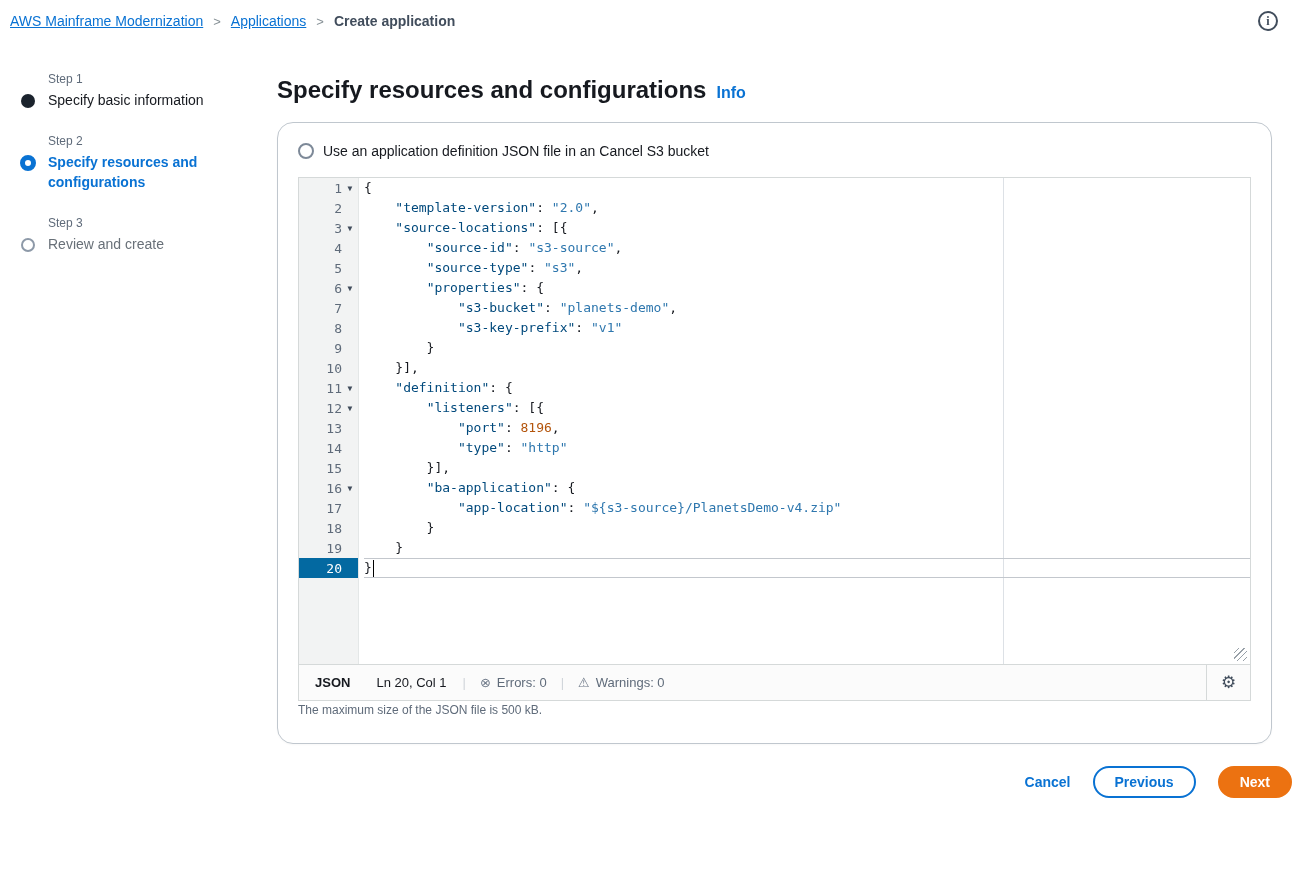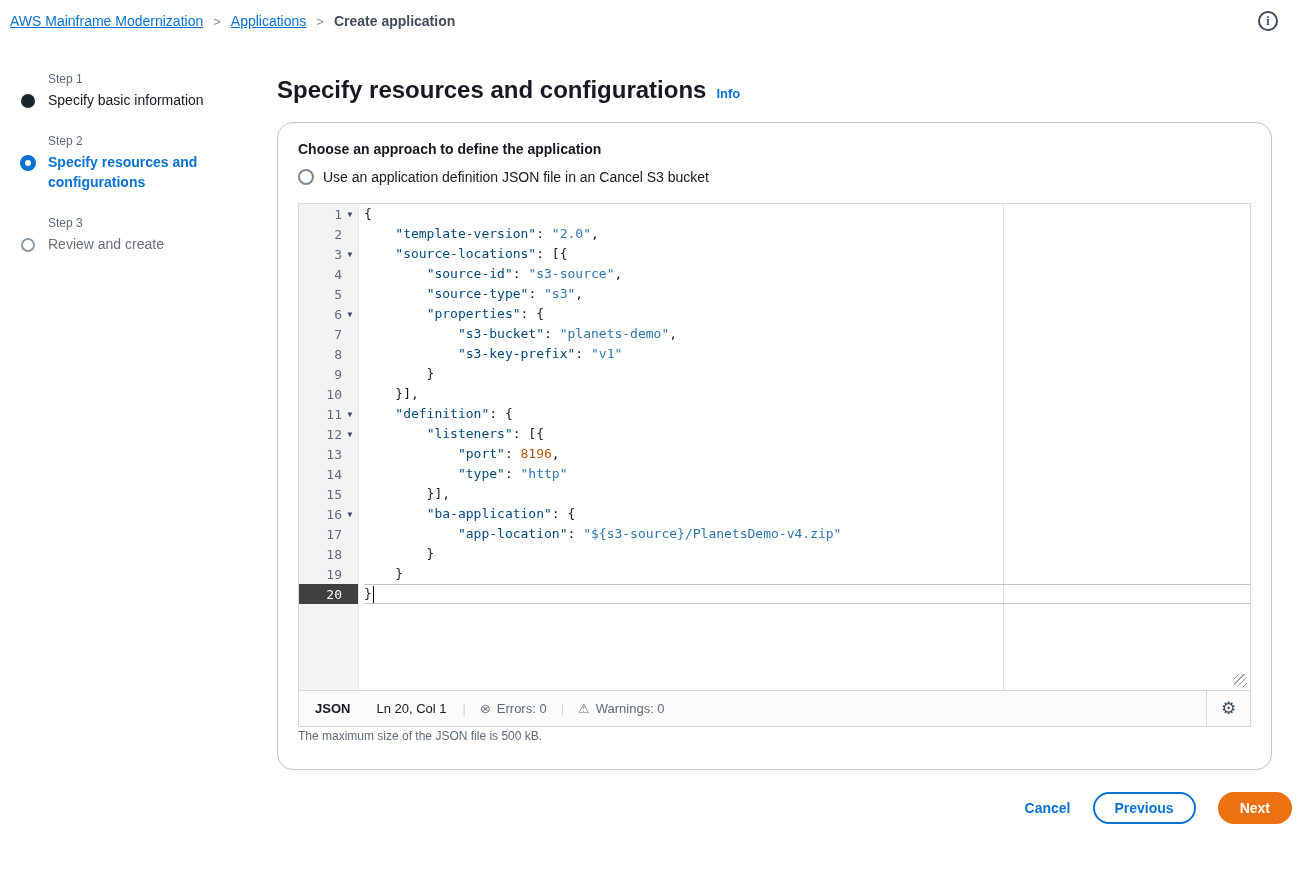--- a/index.html
+++ b/index.html
@@ -35,21 +35,21 @@
   .step.active .step-title { color:#0972d3; font-weight:700; }
   .step.upcoming .step-title { color:#687078; }
   .step-dot { position:absolute; left:1px; top:22px; width:14px; height:14px; border-radius:50%; }
   .step.completed .step-dot { background:#1b232d; }
   .step.active .step-dot { width:16px; height:16px; left:0; top:21px; border:5px solid #0972d3; background:#fff; }
   .step.upcoming .step-dot { border:2px solid #8d99a8; background:#fff; }
 
   
   .page-title-row { display:flex; align-items:baseline; gap:10px; margin-bottom:18px; }
   h1 { font-size:24px; font-weight:700; color:#16191f; }
-  .info-link { font-size:13px; font-weight:700; color:#0972d3; cursor:pointer; }
+  .info-link { font-size:16px; font-weight:700; color:#0972d3; cursor:pointer; }
 
   
   .card { background:#fff; border:1px solid #c0c7ce; border-radius:16px; padding:18px 20px 26px; margin-right:20px; box-shadow:0 1px 2px rgba(0,0,0,0.03); }
   .card h2 { font-size:18px; font-weight:700; margin-bottom:16px; }
   .field-label { font-size:14px; font-weight:700; margin-bottom:10px; }
   .radio-row { display:flex; align-items:center; gap:9px; margin-bottom:10px; cursor:pointer; }
   .radio { width:16px; height:16px; border-radius:50%; flex-shrink:0; background:#fff; }
   .radio.checked { border:5px solid #0972d3; }
   .radio.unchecked { border:2px solid #7d8998; }
   .radio-label { font-size:14px; color:#16191f; line-height:20px; }
@@ -57,21 +57,21 @@
   
   .editor { border:1px solid #d5d9d9; margin-top:16px; background:#fff; }
   .editor-body { display:flex; height:486px; position:relative; overflow:hidden; }
   .gutter {
     width:60px; flex-shrink:0; background:#f2f3f3; border-right:1px solid #e4e7e7;
     font-family:"DejaVu Sans Mono","Liberation Mono",monospace; font-size:13px; color:#5f6b7a;
   }
   .gutter-cell { height:20px; display:flex; align-items:center; }
   .gutter-cell .ln { flex:1; text-align:right; }
   .gutter-cell .fold { width:16px; text-align:center; font-size:8px; color:#414d5c; cursor:pointer; }
-  .gutter-cell.active { background:#404040; color:#fff; }
+  .gutter-cell.active { background:#0369a1; color:#fff; }
   .gutter-cell.active .fold { color:#fff; }
   .code {
     flex:1; position:relative; padding-left:5px;
     font-family:"DejaVu Sans Mono","Liberation Mono",monospace; font-size:13px; line-height:20px;
     cursor:text;
   }
   .print-margin { position:absolute; top:0; bottom:0; left:644px; width:1px; background:#dde1e6; }
   .code-line { height:20px; white-space:pre; position:relative; color:#16191f; }
   .code-line.active { box-shadow: inset 0 1px 0 #c3c7cd, inset 0 -1px 0 #c3c7cd; }
   .tok-plain  { color:#16191f; }
@@ -145,21 +145,20 @@
 
   <main class="main">
 
     <div class="page-title-row">
       <h1>Specify resources and configurations</h1>
       <span class="info-link">Info</span>
     </div>
 
     <section class="card">
 
-      <div class="field-label">Choose an approach to define the application</div>
 
       <label class="radio-row">
         <span class="radio unchecked"></span>
         <span class="radio-label">Use an application definition JSON file in an Cancel S3 bucket</span>
       </label>
 
       <div class="editor">
         <div class="editor-body">
           <div class="gutter" id="gutter">
               <div class="gutter-cell">

